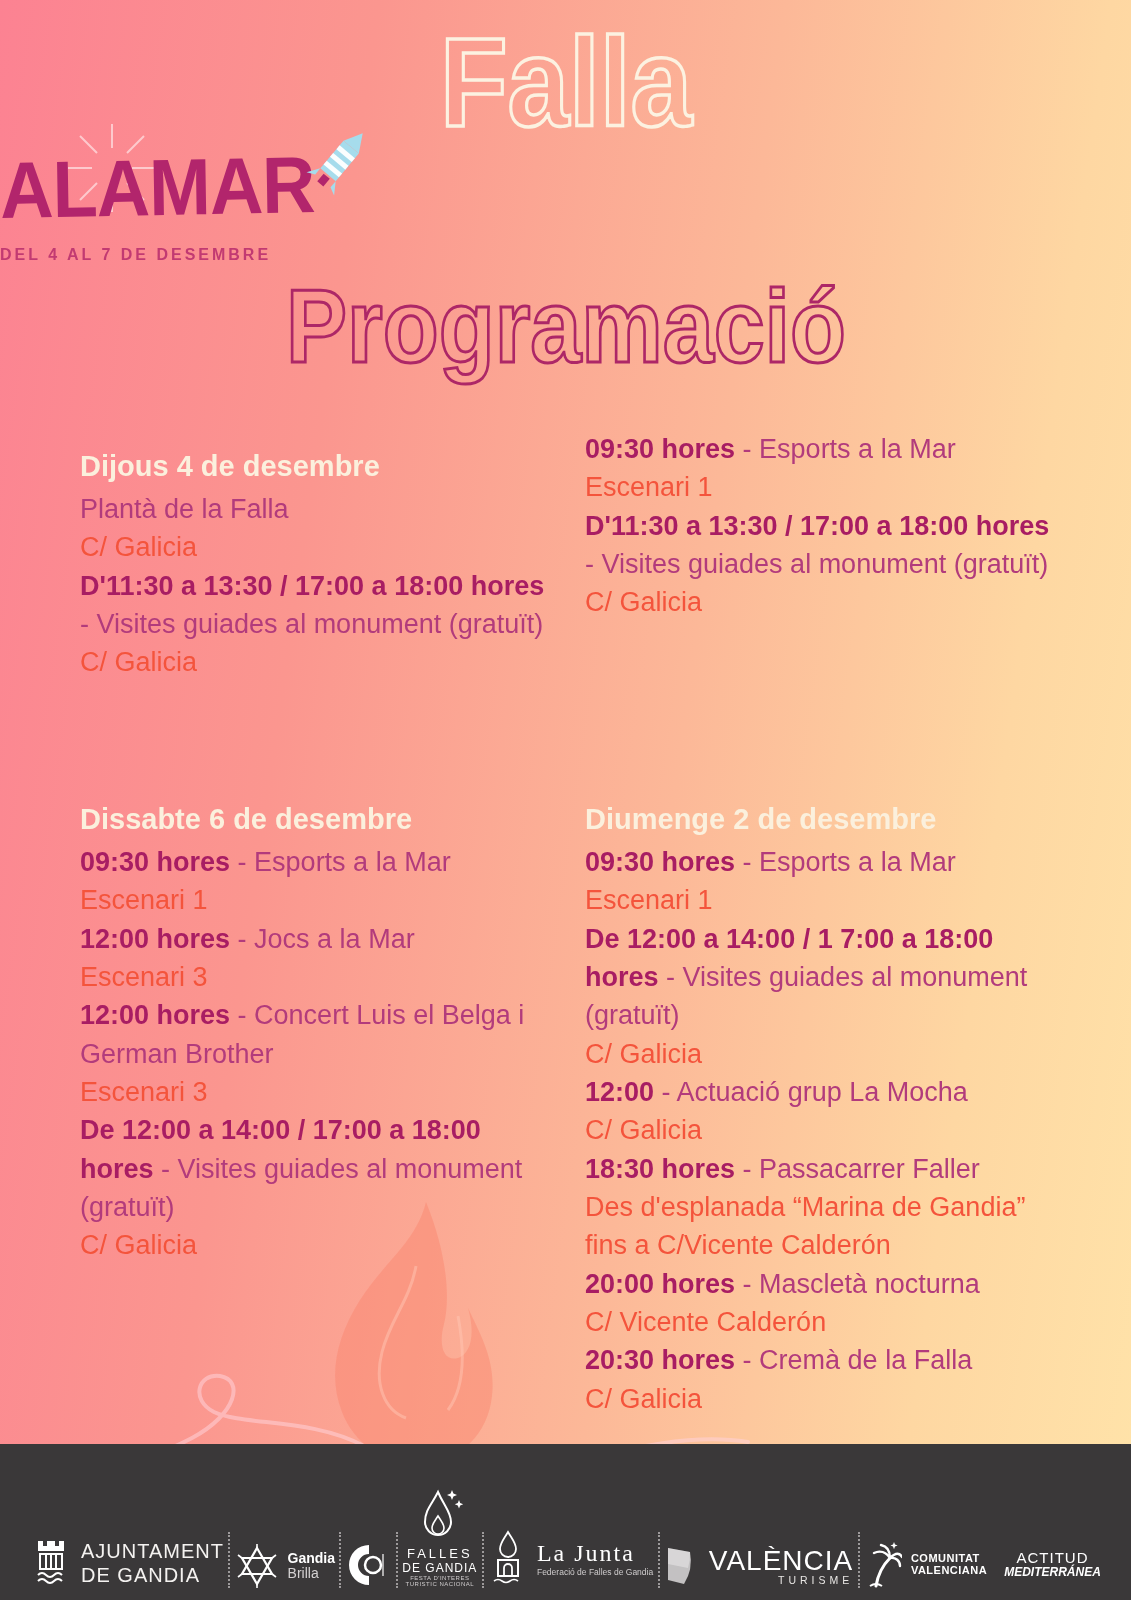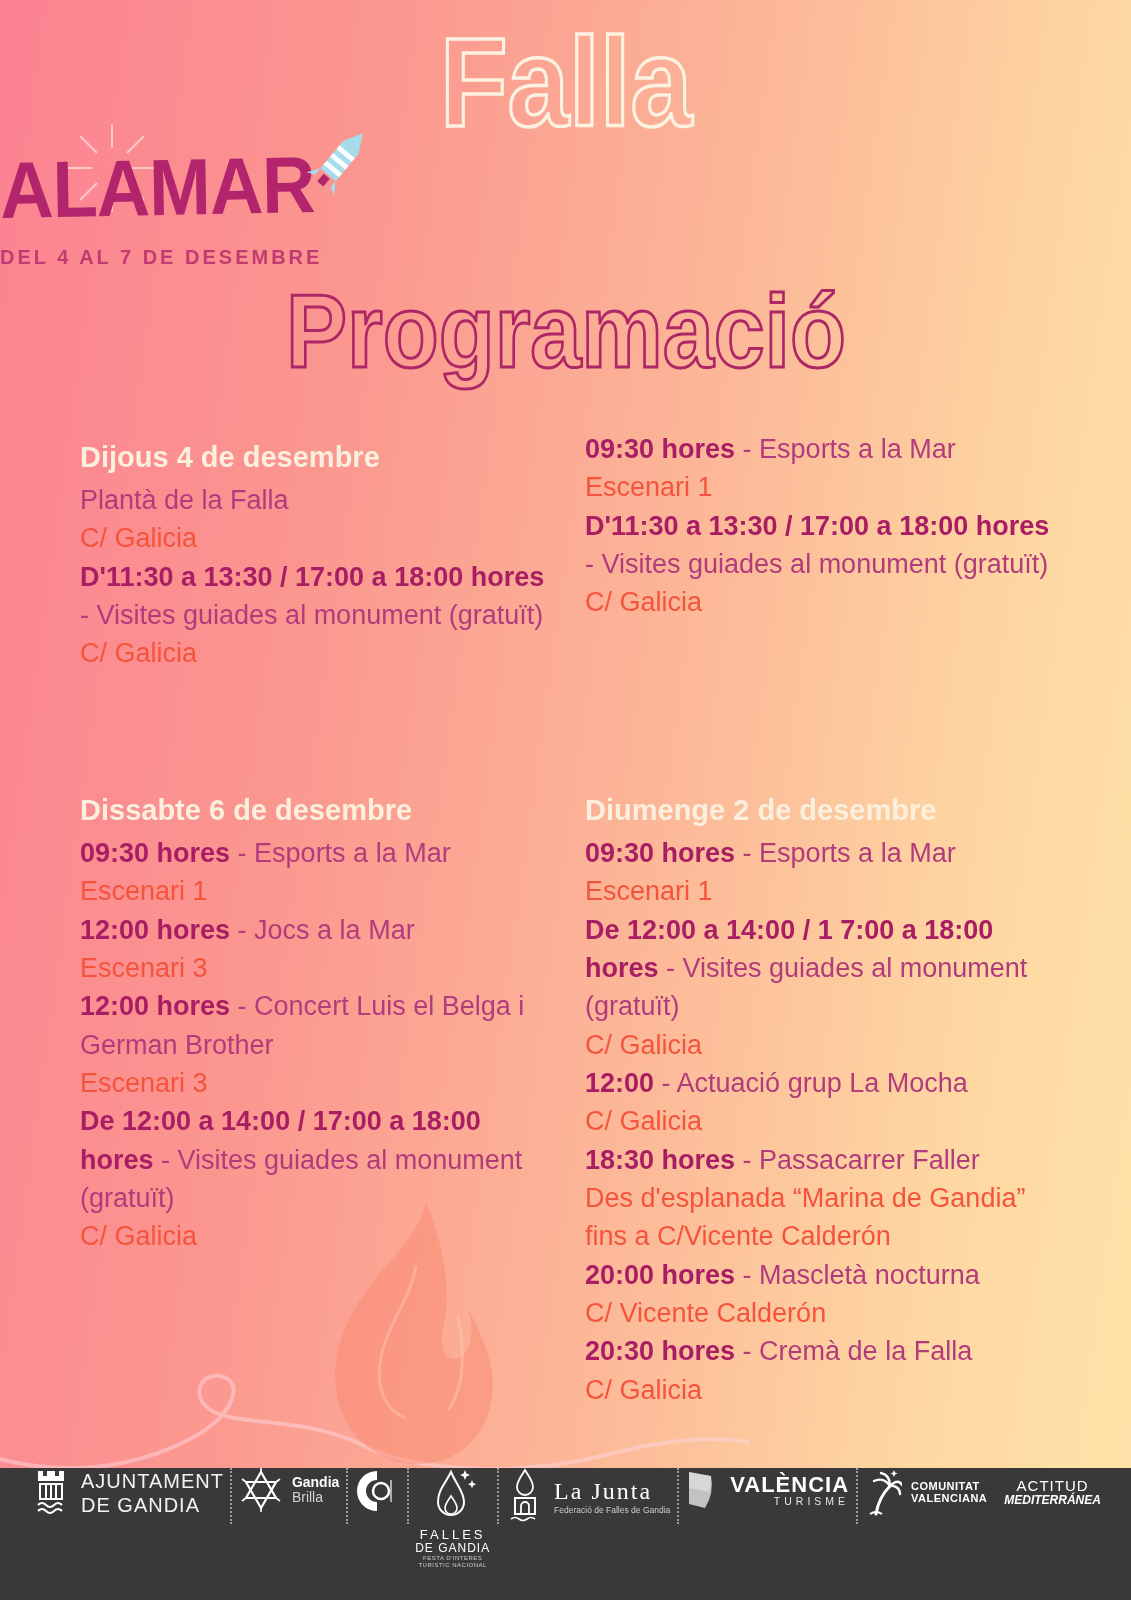--- a/index.html
+++ b/index.html
@@ -7,46 +7,46 @@
   .poster{position:absolute;inset:0;width:1131px;height:1600px;overflow:hidden;
     background:linear-gradient(98deg,#fc8292 0%,#fb968f 28%,#fcb898 58%,#fed7a2 82%,#ffe3a9 100%);}
   
   .header{position:absolute;top:26px;left:0;right:0;}
   .header svg{display:block;margin:0 auto;}
   .alamar-wrap{position:relative;display:inline-block;margin-top:-6px;height:96px;}
   .alamar{display:inline-block;font-size:74px;font-weight:800;color:#b2256c;
     letter-spacing:-1px;transform:scaleY(1.08) rotate(-1deg);line-height:96px;}
   .starburst{position:absolute;left:66px;top:-18px;opacity:.55;}
   .rocket{position:absolute;right:-64px;top:-20px;}
-  .daterange{margin-top:10px;font-size:20px;font-weight:bold;letter-spacing:3px;color:#c23a72;}
+  .daterange{margin-top:10px;font-size:16px;font-weight:bold;letter-spacing:3px;color:#c23a72;}
   
   .block{position:absolute;}
-  .day{margin:8px 0 4px 0;font-size:29px;font-weight:bold;color:#fbf0dd;line-height:1.35;}
+  .day{margin:17px 0 4px 0;font-size:29px;font-weight:bold;color:#fbf0dd;line-height:1.35;}
   .line{margin:0;font-size:27px;line-height:1.42;color:#b23b7c;}
   .line b{color:#a81d63;font-weight:bold;}
   .loc{color:#f4543c;}
   
   .wave{position:absolute;left:-8px;top:1318px;}
   .flamewm{position:absolute;left:298px;top:1196px;}
   
   .footer{position:absolute;left:0;right:0;bottom:0;height:132px;background:#3a3839;
-    display:flex;align-items:flex-start;justify-content:space-between;padding:0 30px;color:#fff;}
+    display:flex;align-items:flex-end;justify-content:space-between;padding:12px 30px;color:#fff;}
   .vsep{width:0;height:56px;border-left:2px dotted #9d9a9b;flex:0 0 auto;}
   .logo{display:flex;align-items:center;gap:9px;flex:0 0 auto;}
   .aj-l{font-size:20px;letter-spacing:1px;line-height:1.2;color:#f4f2f0;}
   .gb-1{font-size:14px;font-weight:bold;line-height:1.1;color:#fff;}
   .gb-2{font-size:14px;color:#d4d1d2;line-height:1.1;}
   .fg{text-align:center;line-height:1.1;}
   .fg-1{font-size:13px;letter-spacing:3px;}
   .fg-2{font-size:12px;letter-spacing:1px;}
   .fg-3{font-size:6px;letter-spacing:.5px;color:#cfcccd;}
   .lj-1{font-family:"Liberation Serif",serif;font-size:24px;letter-spacing:2px;line-height:1.05;}
   .lj-2{font-size:8.5px;color:#cfcccd;}
   .vt{text-align:right;line-height:1.05;}
-  .vt-1{font-size:22px;font-weight:bold;letter-spacing:1px;}
+  .vt-1{font-size:28px;font-weight:normal;letter-spacing:1px;}
   .vt-2{font-size:10.5px;letter-spacing:4px;color:#e8e6e4;}
   .cv{line-height:1.1;font-size:11px;font-weight:bold;letter-spacing:.5px;}
   .am{line-height:1.05;margin-left:8px;}
   .am-1{font-size:15px;letter-spacing:1px;text-align:center;}
   .am-2{font-size:12px;font-weight:bold;font-style:italic;}
 </style>
 </head>
 <body>
 
 <div class="poster">

